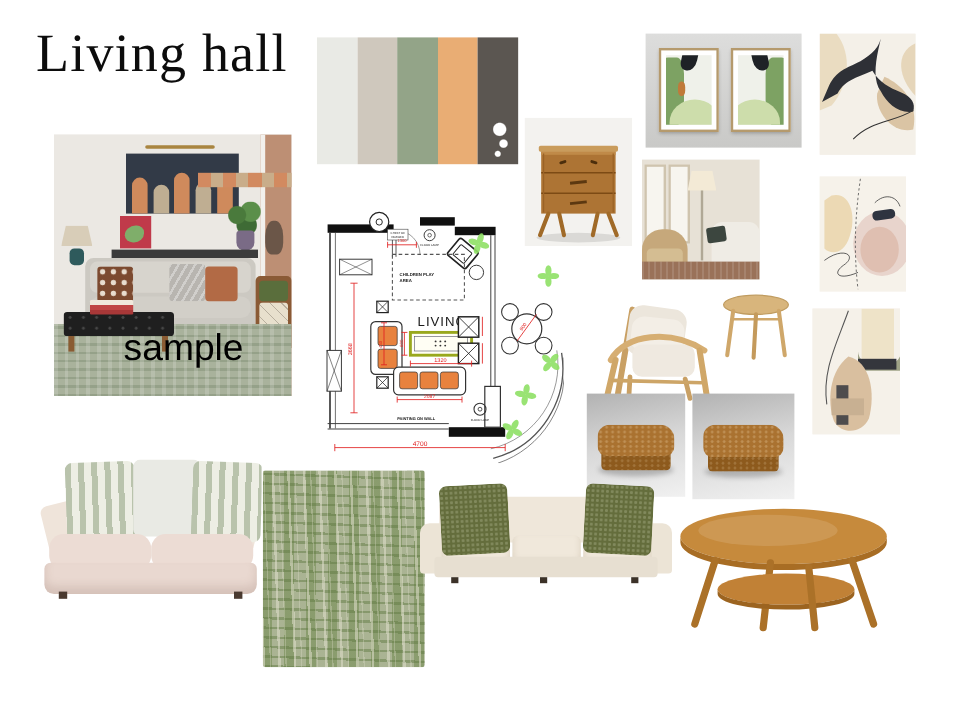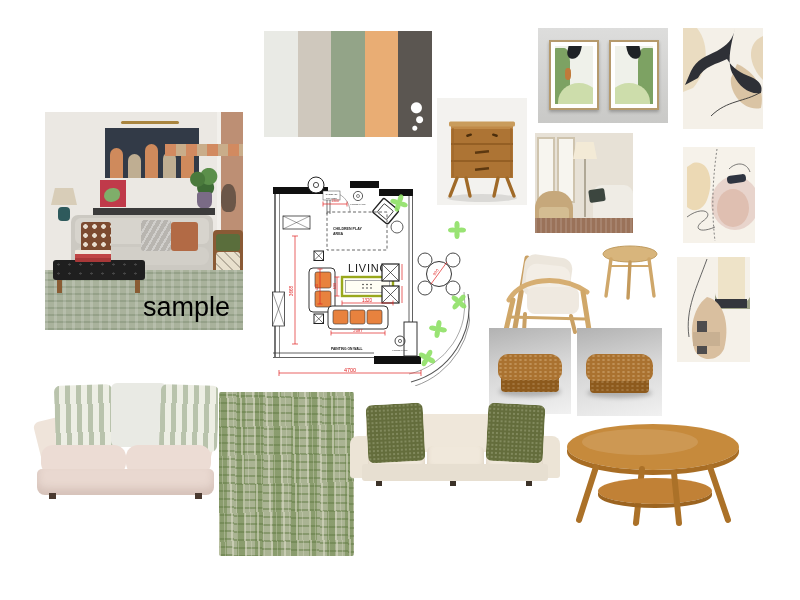--- a/index.html
+++ b/index.html
@@ -59,21 +59,21 @@
   .sr-chair{left:168px;top:118px;width:30px;height:60px;background:#8a5a35;border-radius:4px 4px 0 0;}
   .sr-chair i.cushion{position:absolute;left:3px;top:22px;width:24px;height:22px;background:#e8e0cd;
      border-radius:3px;display:block;background-image:repeating-linear-gradient(45deg,rgba(40,30,20,.25) 0 1px,transparent 1px 7px);}
   .sr-chair i.green{position:absolute;left:3px;top:4px;width:24px;height:17px;background:#5a6e3c;
      border-radius:3px;display:block;}
   .sr-bench{left:8px;top:148px;width:92px;height:20px;background:#1f1f1f;border-radius:3px;
      background-image:radial-gradient(rgba(255,255,255,.18) 1px,transparent 1.6px);background-size:11px 9px;}
   .sr-bench-leg{top:168px;width:5px;height:13px;background:#8a5c33;}
   .sr-books{left:30px;top:138px;width:36px;height:12px;background:
      linear-gradient(#f0e8dc 0 4px,#c04545 4px 8px,#a83838 8px 12px);border-radius:1px;}
-  #sample-label{left:58px;top:180px;font-size:27px;color:#000;padding-left:40px;}
+  #sample-label{left:58px;top:160px;font-size:31px;color:#000;}
 
   
   #floor-plan{left:271px;top:174px;width:199px;height:212px;background:#fff;}
   .fp-micro{font-size:2.4px;fill:#222;text-anchor:middle;font-family:"Liberation Sans",sans-serif;}
   .fp-small{font-size:3.6px;fill:#222;font-weight:bold;font-family:"Liberation Sans",sans-serif;}
   .fp-tinybold{font-size:3.3px;fill:#111;font-weight:bold;font-family:"Liberation Sans",sans-serif;}
   .fp-living{font-size:11px;fill:#1a1a1a;letter-spacing:.8px;font-family:"Liberation Sans",sans-serif;}
   .fp-dim{fill:#e02020;text-anchor:middle;font-family:"Liberation Sans",sans-serif;}
   .fp-red path{stroke:#e02020;stroke-width:.7;fill:none;}
 
@@ -163,20 +163,21 @@
   .ms-foot{position:absolute;top:83px;width:6px;height:5px;background:#3c3228;}
 
   
   #coffee-table{left:562px;top:417px;width:183px;height:110px;}
 </style>
 </head>
 <body>
 
 <div id="board">
 
+  <div id="title">Living hall</div>
 
   <div id="palette" class="tile">
     <div class="swatch" style="background-color: rgb(233, 234, 229);"></div>
     <div class="swatch" style="background-color: rgb(207, 200, 189);"></div>
     <div class="swatch" style="background-color: rgb(147, 164, 136);"></div>
     <div class="swatch" style="background-color: rgb(233, 173, 116);"></div>
     <div class="swatch" style="background-color: rgb(91, 86, 81);">
       <span class="splatter"></span>
     </div>
   </div>

